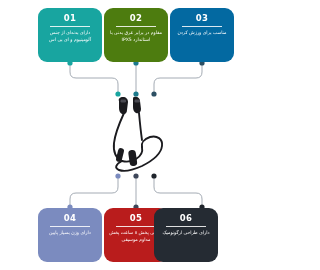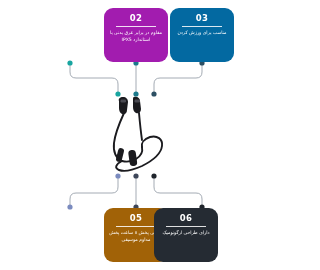--- a/index.html
+++ b/index.html
@@ -122,35 +122,45 @@
     </g>
 
     <g>
 
       <rect x="117" y="148" width="6" height="14" rx="3" fill="#1b1b1f" transform="rotate(14 120 155)"></rect>
 
       <rect x="129" y="150" width="7.5" height="16" rx="3.5" fill="#1b1b1f" transform="rotate(-8 132.7 158)"></rect>
     </g>
   </svg>
 
+  <div class="card" id="card-01" style="background: rgb(24, 165, 160);">
+    <div class="num">01</div>
+    <div class="rule"></div>
+    <div class="body">دارای بدنه‌ای از جنس آلومینیوم و ای بی اس</div>
+  </div>
 
-  <div class="card" id="card-02" style="background: #a21caf;">
+  <div class="card" id="card-02" style="background: #4d7c0f;">
     <div class="num">02</div>
     <div class="rule"></div>
     <div class="body">مقاوم در برابر عرق بدنی با استاندارد IPX5</div>
   </div>
 
   <div class="card" id="card-03" style="background: #0369a1;">
     <div class="num">03</div>
     <div class="rule"></div>
     <div class="body">مناسب برای ورزش کردن</div>
   </div>
 
+  <div class="card" id="card-04" style="background: rgb(123, 139, 191);">
+    <div class="num">04</div>
+    <div class="rule"></div>
+    <div class="body">دارای وزن بسیار پایین</div>
+  </div>
 
-  <div class="card" id="card-05" style="background: #a16207;">
+  <div class="card" id="card-05" style="background: #b91c1c;">
     <div class="num">05</div>
     <div class="rule"></div>
     <div class="body">توانایی پخش ۸ ساعت پخش مداوم موسیقی</div>
   </div>
 
   <div class="card" id="card-06" style="background: rgb(37, 43, 51);">
     <div class="num">06</div>
     <div class="rule"></div>
     <div class="body">دارای طراحی ارگونومیک</div>
   </div>

